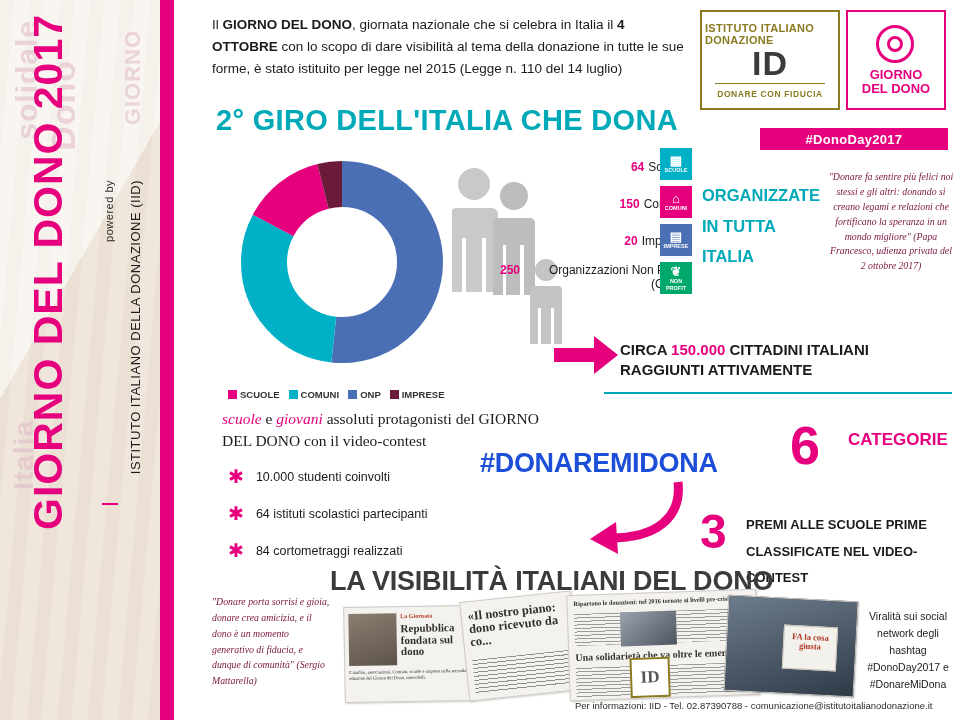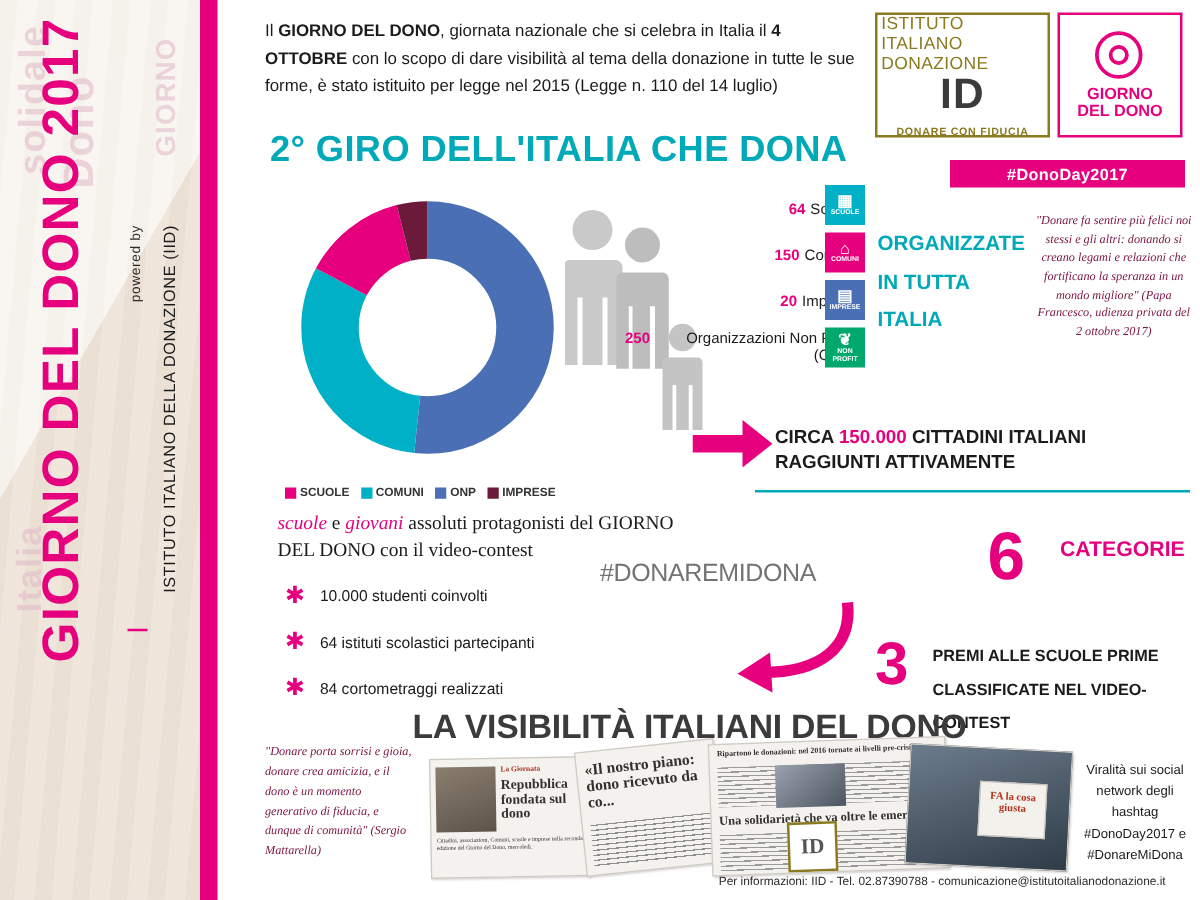--- a/index.html
+++ b/index.html
@@ -75,21 +75,21 @@
   .logo-box {
     position:absolute; left:700px; top:10px; width:248px; height:105px;
     display:flex; gap:6px;
   }
   .logo-iid {
     width:140px; height:100px; border:2px solid #8a7a20; background:#fff;
     display:flex; flex-direction:column; align-items:center; justify-content:center;
     padding:3px;
   }
   .logo-iid .ring {
-    font-size:14px; color:#8a7a20; font-weight:normal; letter-spacing:.3px;
+    font-size:11px; color:#8a7a20; font-weight:bold; letter-spacing:.3px;
   }
   .logo-iid .big { font-size:34px; font-weight:bold; color:#3b3b3b; line-height:1; letter-spacing:1px;}
   .logo-iid .tag { font-size:8.5px; color:#8a7a20; font-weight:bold; letter-spacing:.6px; margin-top:2px;text-align:center;}
   .logo-iid .divider { width:110px; height:1px; background:#8a7a20; margin:3px 0;}
   .logo-gdd {
     width:100px; height:100px; border:2px solid #e6007e; background:#fff;
     display:flex; flex-direction:column; align-items:center; justify-content:center;
   }
   .logo-gdd .flower { width:40px; height:40px; position:relative; margin-bottom:3px;}
   .logo-gdd .flower div {
@@ -162,21 +162,21 @@
     font-family:"Liberation Serif", serif; font-size:15.5px; color:#1b1b1b; line-height:1.45;
   }
   .scuole-txt .pink-i { color:#e6007e; font-style:italic; }
   .bullets { position:absolute; left:228px; top:458px; width:300px; }
   .bullet { display:flex; align-items:center; height:37px; font-size:12.5px; color:#1b1b1b; }
   .bullet .ast { color:#e6007e; font-size:19px; margin-right:12px; line-height:1;}
 
   
   .big-hash {
     position:absolute; left:480px; top:448px; width:300px;
-    font-size:20px; font-weight:normal; color:#737373; letter-spacing:-.3px;
+    font-size:27px; font-weight:bold; color:#1d4ed8; letter-spacing:-.3px;
   }
   .arrow-2 { position:absolute; left:560px; top:478px; width:130px; height:80px; }
 
   
   .cat-6 { position:absolute; left:790px; top:418px; font-size:54px; font-weight:bold; color:#e6007e; line-height:1;}
   .cat-txt { position:absolute; left:848px; top:424px; width:110px; color:#e6007e; font-size:17px; font-weight:bold; line-height:1.9;}
   .prem-3 { position:absolute; left:700px; top:508px; font-size:48px; font-weight:bold; color:#e6007e; line-height:1;}
   .prem-txt { position:absolute; left:746px; top:512px; width:215px; font-size:13px; font-weight:bold; color:#1b1b1b; line-height:2.05;}
 
   

